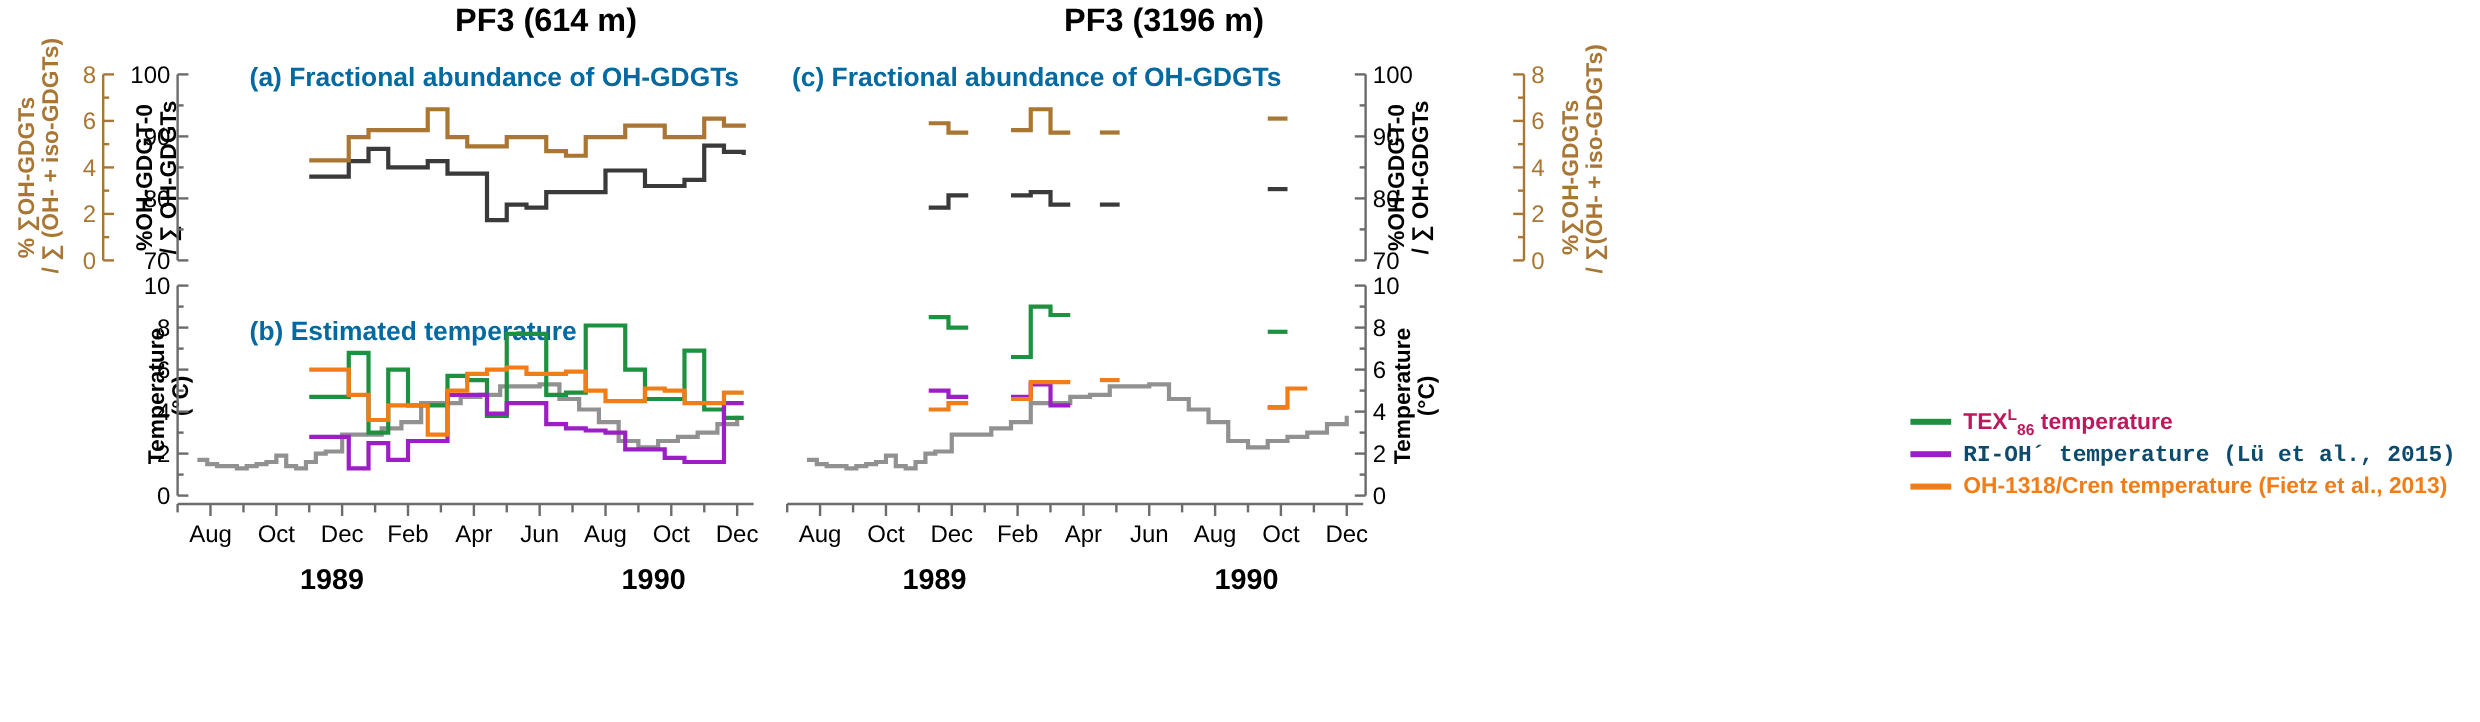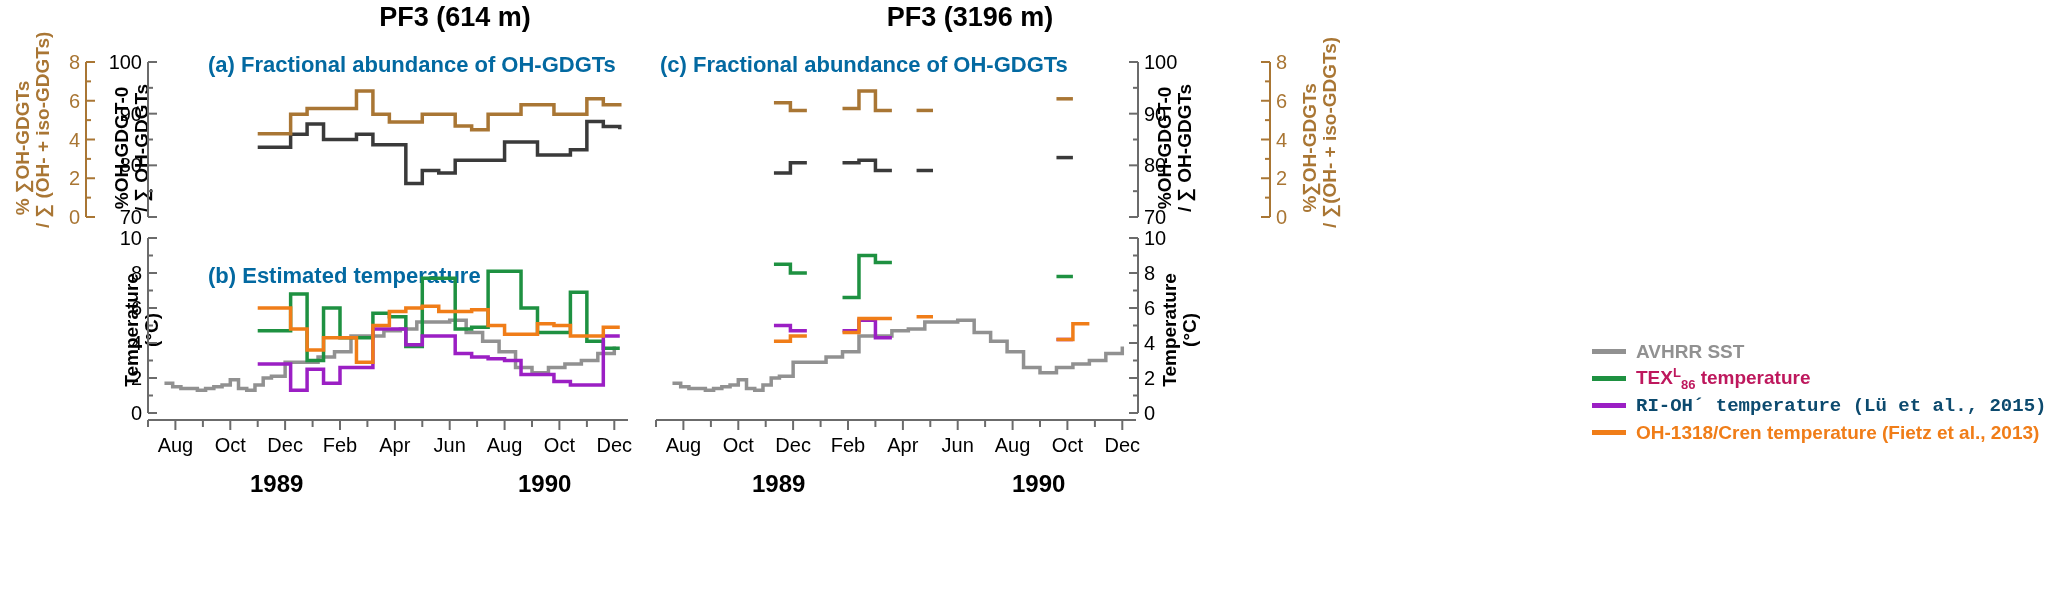--- a/index.html
+++ b/index.html
@@ -268,24 +268,20 @@
         <path d="M2,157.5 L-3,157.5" stroke="#6b6b6b" stroke-width="2"></path>
       </g>
     </svg>
   <div class="axlabel rot" style="left:1105px;top:310px;width:150px;color:#000;">
     <span>Temperature</span><br>
     <span>(°C)</span>
   </div>
 
   <div class="legend" id="legend-box" style="left:1592px;top:338px;">
       <div class="legrow">
-        <span class="legline" style="background: rgb(145, 145, 145);"></span>
-        <span class="legtxt" style="color: rgb(145, 145, 145);">AVHRR SST</span>
-      </div>
-      <div class="legrow">
         <span class="legline" style="background: rgb(30, 145, 65);"></span>
         <span class="legtxt" style="color: #be185d;">TEX<span class="sup">L</span><span class="sub">86</span> temperature</span>
       </div>
       <div class="legrow">
         <span class="legline" style="background: rgb(155, 31, 196);"></span>
         <span class="legtxt" style="color: #0c4a6e; font-family: Liberation Mono, monospace;">RI-OH´ temperature (Lü et al., 2015)</span>
       </div>
       <div class="legrow">
         <span class="legline" style="background: rgb(240, 125, 24);"></span>
         <span class="legtxt" style="color: rgb(240, 125, 24);">OH-1318/Cren temperature (Fietz et al., 2013)</span>

